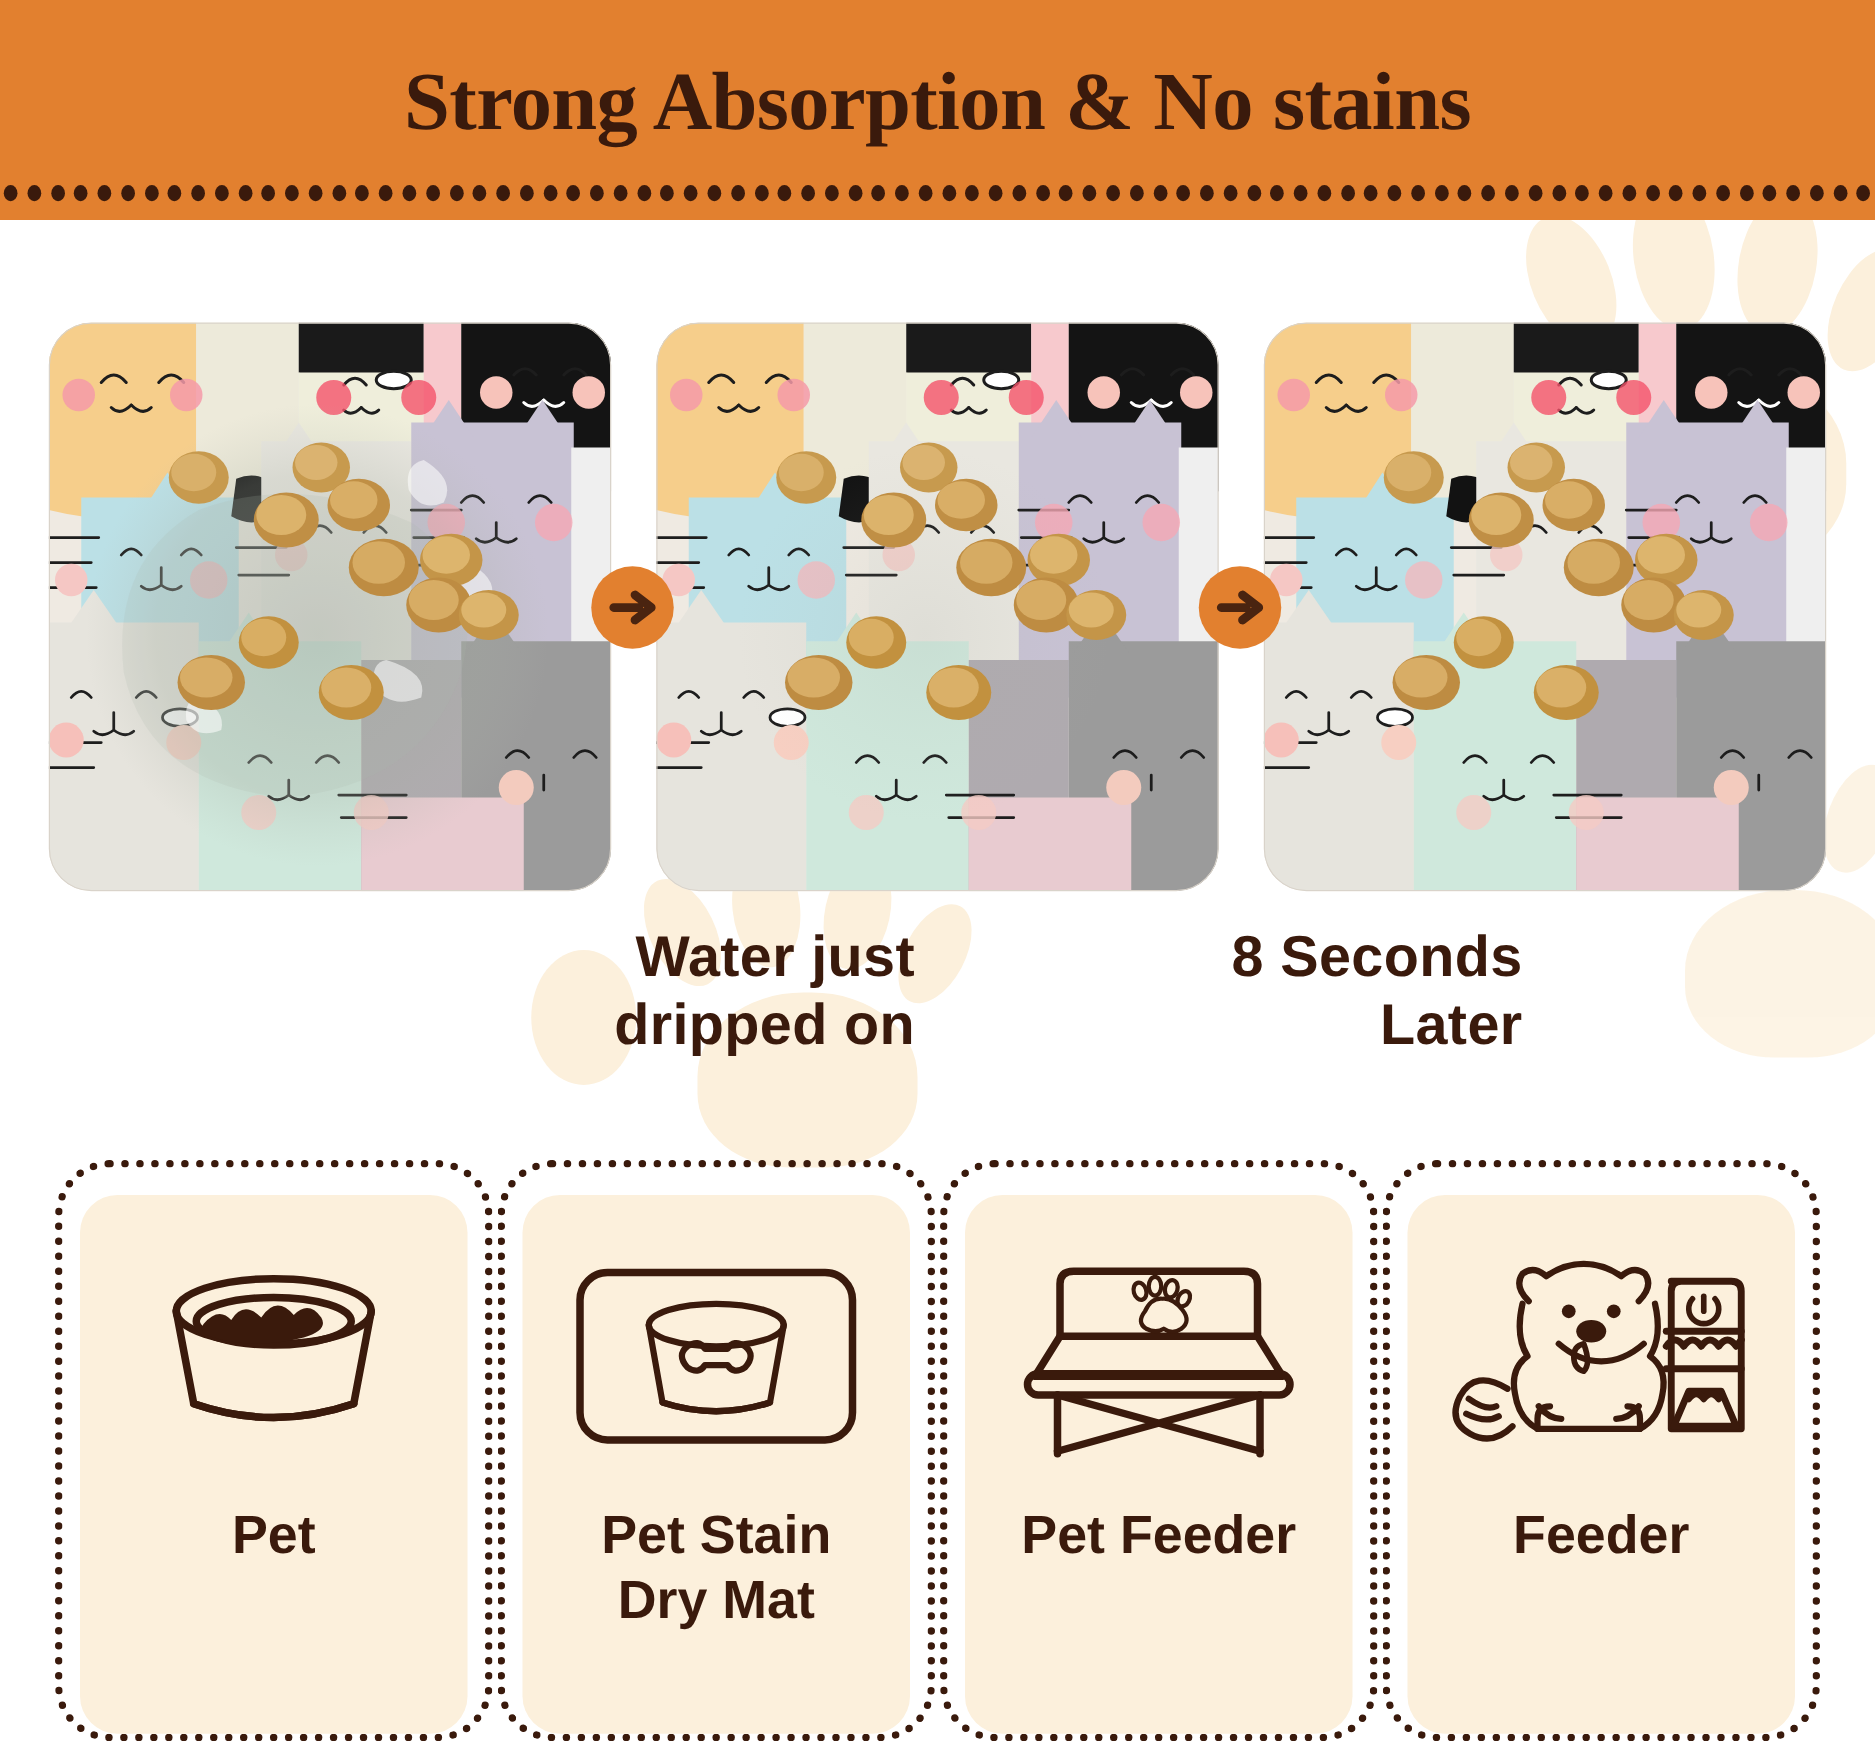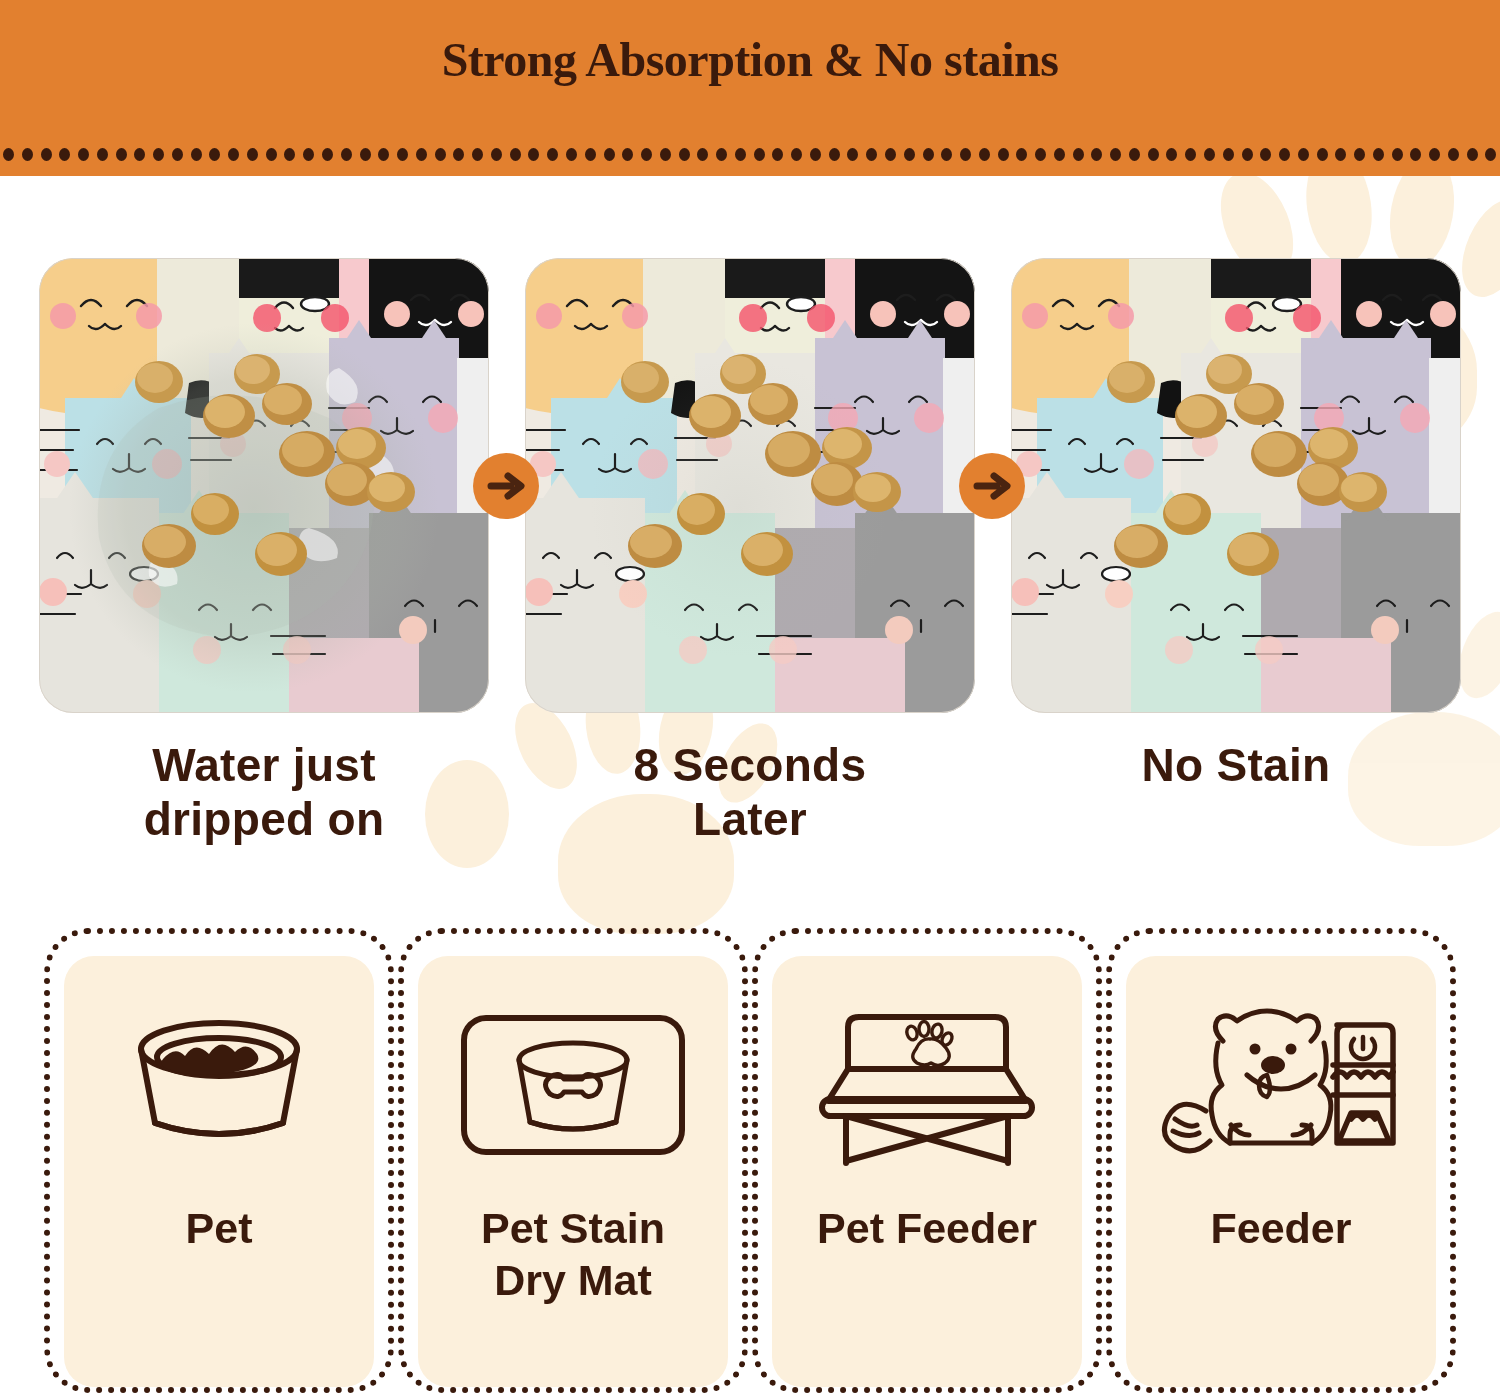--- a/index.html
+++ b/index.html
@@ -22,24 +22,24 @@
 
   
   .header-band{
     position:absolute; left:0; top:0; width:1500px; height:176px;
     background:#E2802F; z-index:5;
     display:flex; align-items:flex-start; justify-content:center;
   }
   .header-title{
     font-family:"Liberation Serif", serif;
     font-weight:bold;
-    font-size:48px;
+    font-size:66px;
     letter-spacing:-0.5px;
     color:#3A1A0C;
-    margin-top:32px;
+    margin-top:44px;
     white-space:nowrap;
   }
   .dot-strip{
     position:absolute; left:0; bottom:14px; width:1500px; height:14px;
     display:flex; justify-content:space-between; padding:0 3px;
   }
   .dot-strip i{
     display:block; width:11px; height:13px; border-radius:50%;
     background:#3A1A0C;
   }
@@ -69,21 +69,21 @@
   .caption-row{
     position:absolute; left:0; top:738px; width:1500px; height:135px;
     display:flex; justify-content:center; gap:36px; z-index:4;
   }
   .caption{
     width:450px; text-align:center;
     font-size:46px; line-height:1.18; font-weight:bold;
     color:#3A1A0C;
     letter-spacing:0.3px;
   }
-  .caption span{ display:block; }
+  .caption span{ display:block;text-align:right; }
 
   
   .cards-row{
     position:absolute; left:0; top:928px; width:1500px; height:465px;
     display:flex; justify-content:center; gap:4px; z-index:4;
   }
   .card{
     width:350px; height:465px;
     border:6px dotted #3A1A0C;
     border-radius:44px;
@@ -621,23 +621,20 @@
 
 <div class="caption-row">
   <div class="caption">
     <span>Water just</span>
     <span>dripped on</span>
   </div>
   <div class="caption">
     <span>8 Seconds</span>
     <span>Later</span>
   </div>
-  <div class="caption">
-    <span>No Stain</span>
-  </div>
 </div>
 
 <div class="cards-row">
 
   <div class="card">
     <div class="card-inner">
       <div class="card-icon">
         <svg width="200" height="140" viewBox="0 0 200 140" xmlns="http://www.w3.org/2000/svg">
           <g fill="none" stroke="#3A1A0C" stroke-width="6" stroke-linejoin="round" stroke-linecap="round">
             <ellipse cx="100" cy="34" rx="78" ry="26"></ellipse>

